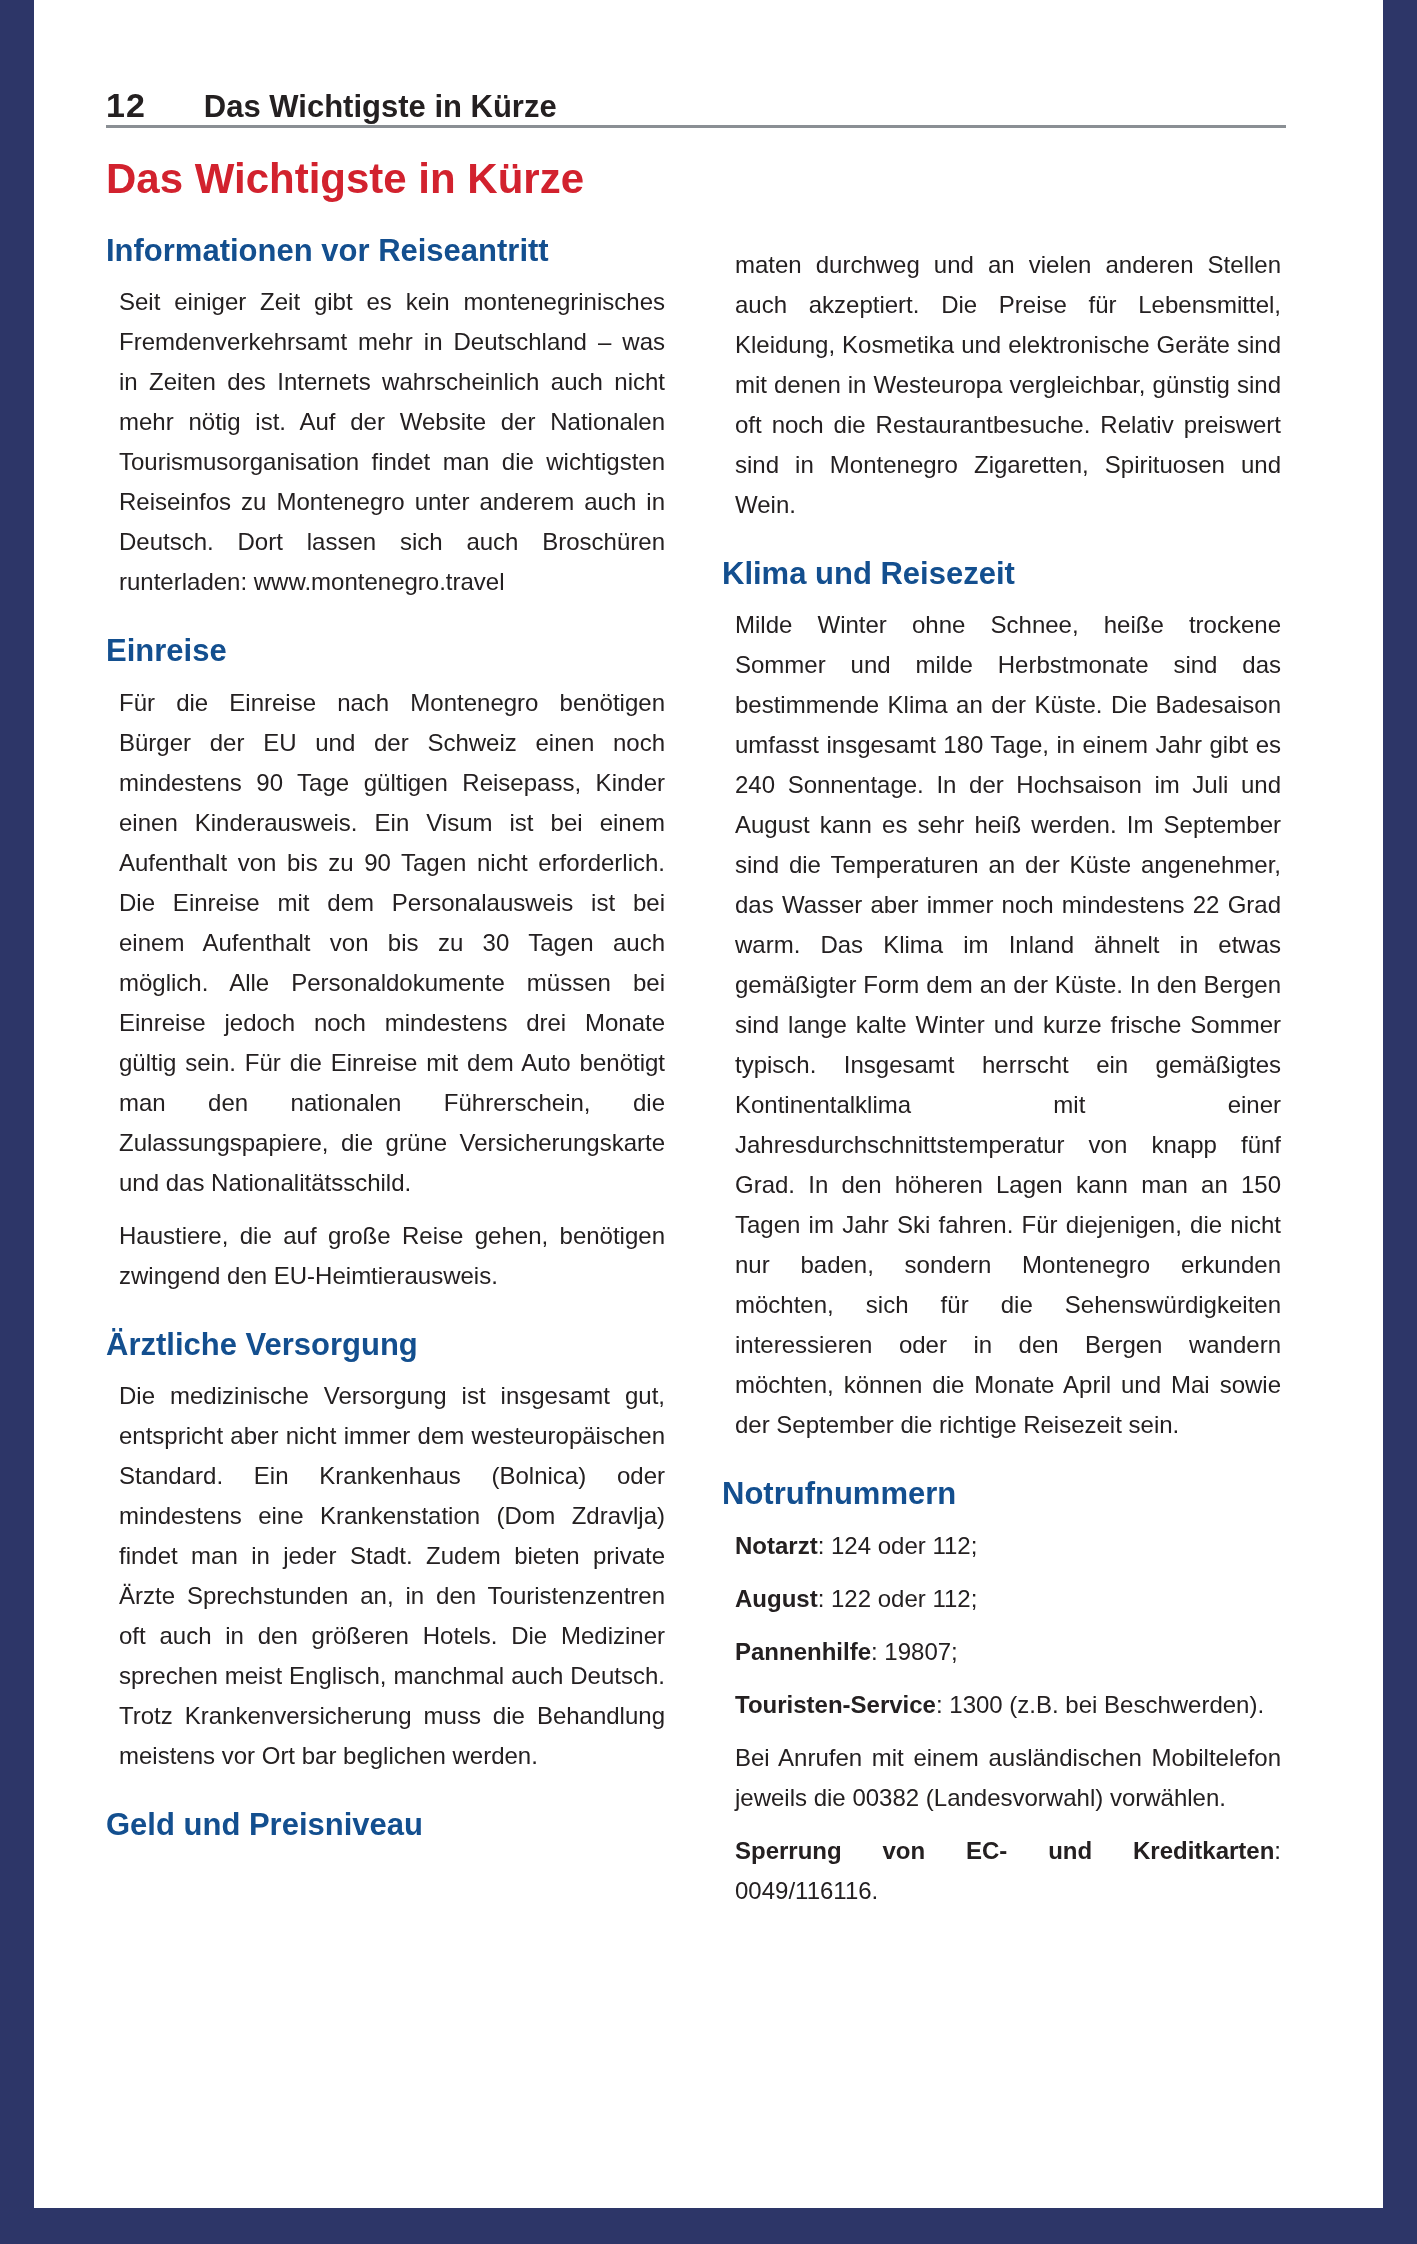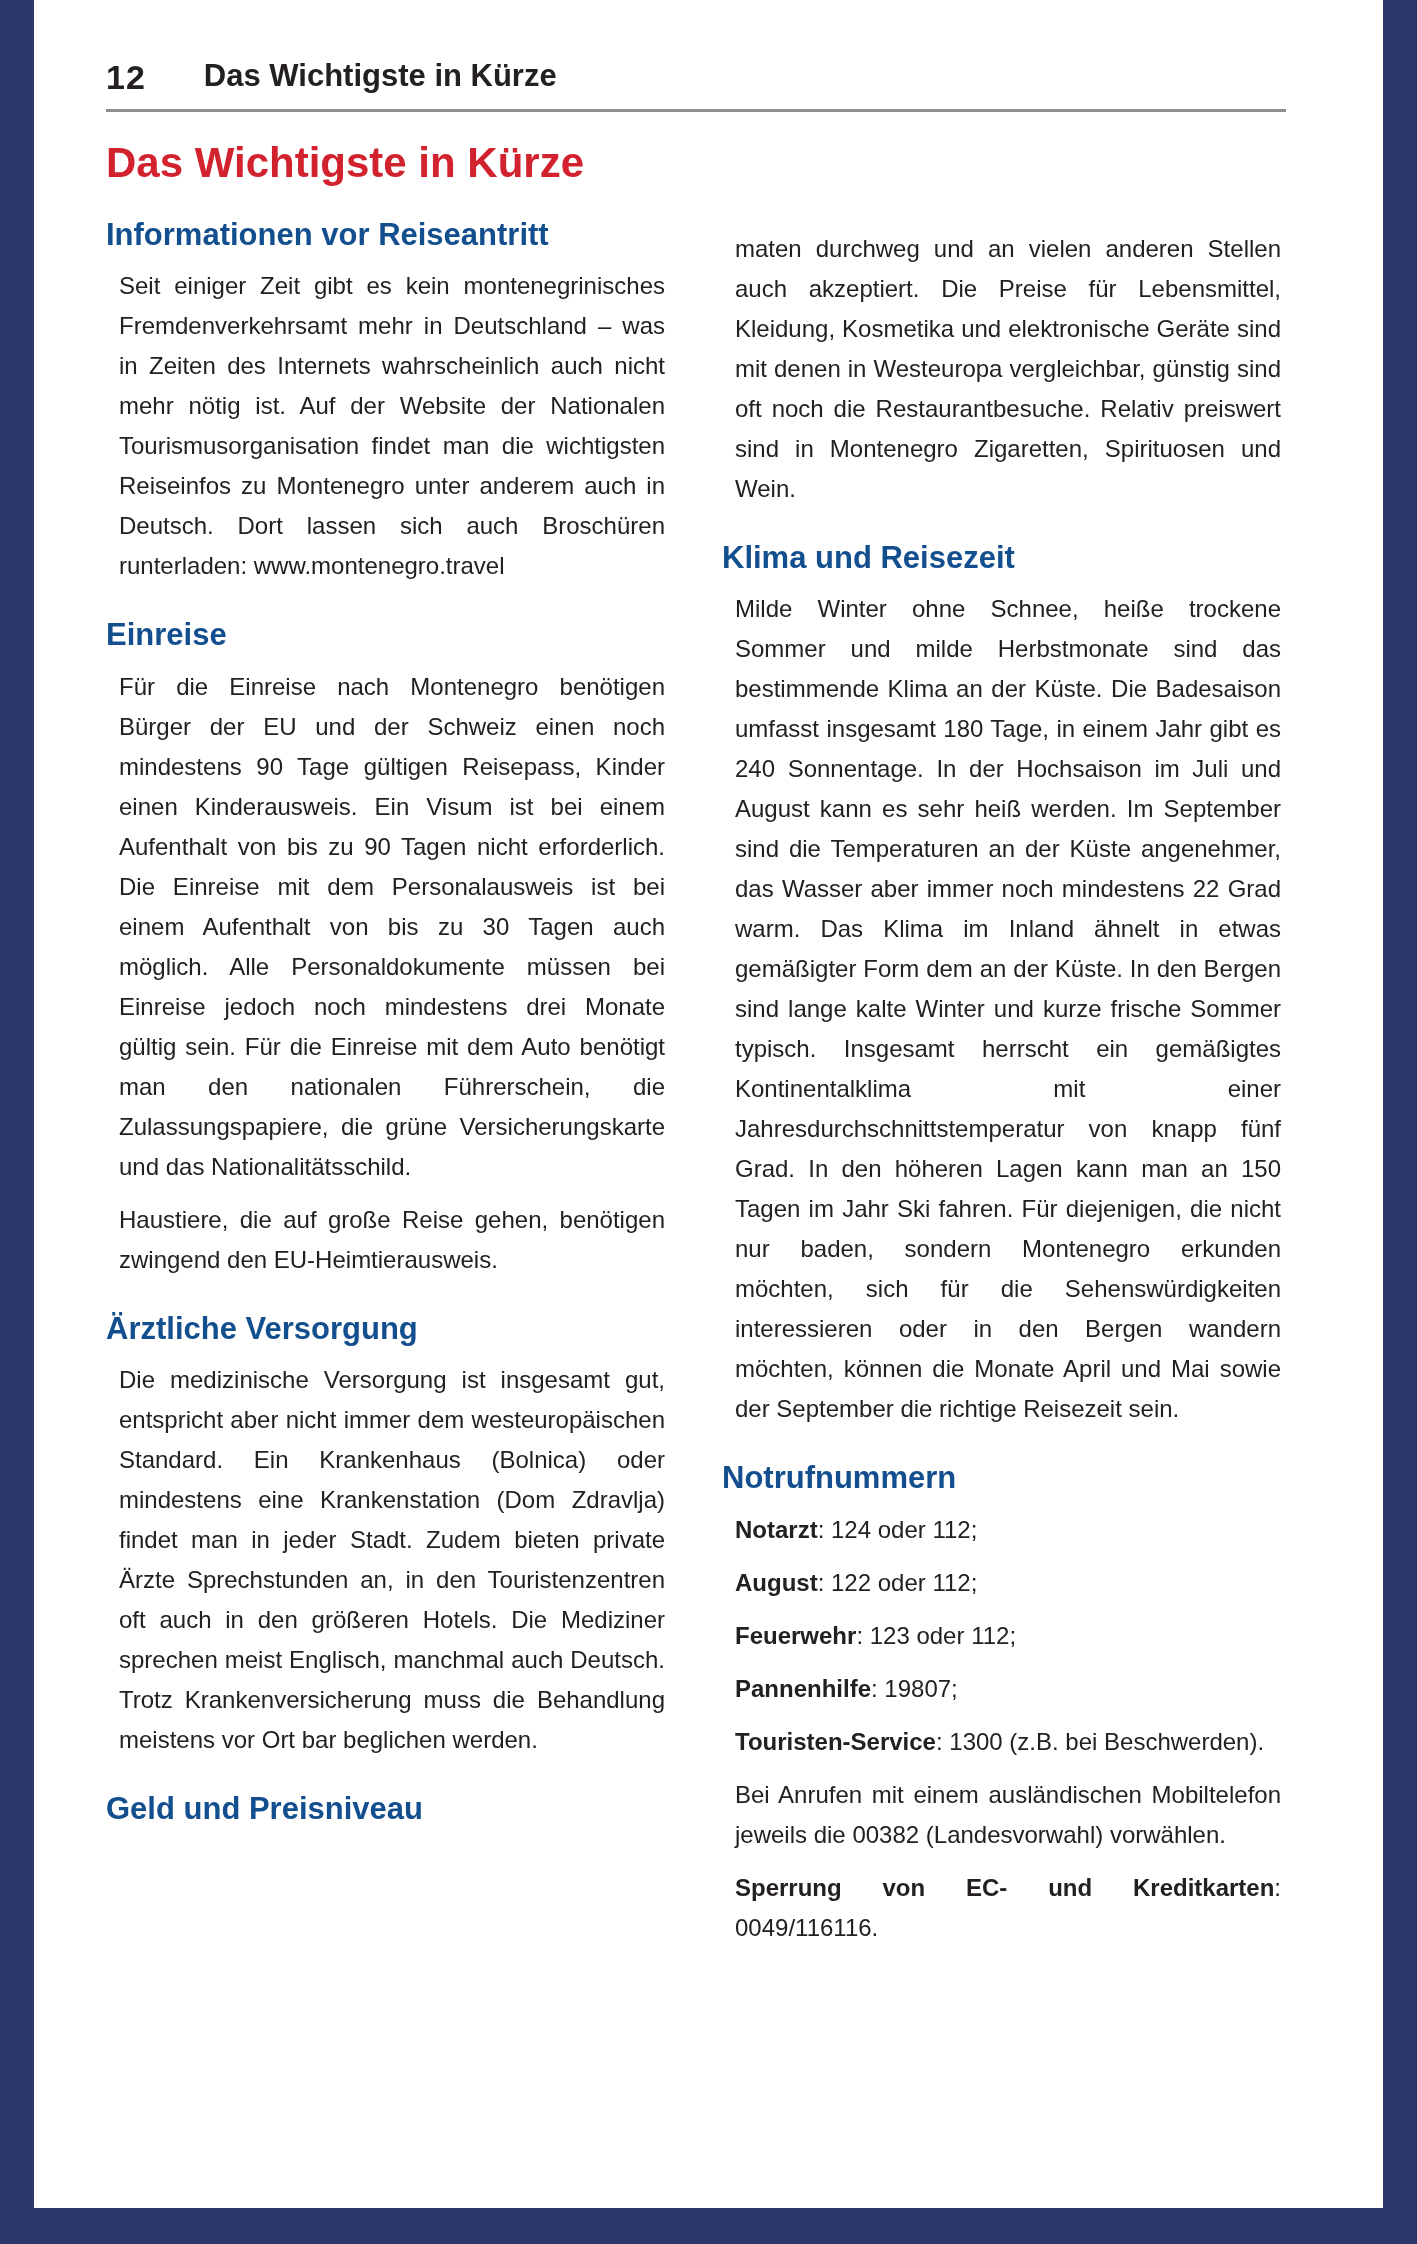--- a/index.html
+++ b/index.html
@@ -19,23 +19,23 @@
 
   .content {
     position: absolute;
     left: 106px;
     top: 58px;
     width: 1180px;
   }
 
   .page-header {
     display: flex;
-    align-items: flex-start;
+    align-items: flex-end;
     border-bottom: 3px solid var(--rule-gray, #8a8f94);
-    padding-bottom: 12px;
+    margin-top: 28px;
   }
   .page-number {
     font-size: 34px;
     font-weight: bold;
     margin-right: 58px;
     letter-spacing: 1px;
   }
   .running-title {
     font-size: 31px;
     font-weight: bold;
@@ -132,21 +132,20 @@
           <p class="body">Milde Winter ohne Schnee, heiße trockene Sommer und milde Herbstmonate sind das bestimmende Klima an der Küste. Die Badesaison umfasst insgesamt 180 Tage, in einem Jahr gibt es 240 Sonnentage. In der Hochsaison im Juli und August kann es sehr heiß werden. Im September sind die Temperaturen an der Küste angenehmer, das Wasser aber immer noch mindestens 22 Grad warm. Das Klima im Inland ähnelt in etwas gemäßigter Form dem an der Küste. In den Bergen sind lange kalte Winter und kurze frische Sommer typisch. Insgesamt herrscht ein gemäßigtes Kontinentalklima mit einer Jahresdurchschnittstemperatur von knapp fünf Grad. In den höheren Lagen kann man an 150 Tagen im Jahr Ski fahren. Für diejenigen, die nicht nur baden, sondern Montenegro erkunden möchten, sich für die Sehenswürdigkeiten interessieren oder in den Bergen wandern möchten, können die Monate April und Mai sowie der September die richtige Reisezeit sein.</p>
         </section>
 
         <section>
           <h2 class="section-heading">Notrufnummern</h2>
 
           <p class="body emg"><strong>Notarzt</strong><span>: 124 oder 112;</span></p>
 
           <p class="body emg"><strong>August</strong><span>: 122 oder 112;</span></p>
 
-          <p class="body emg"><strong>Feuerwehr</strong><span>: 123 oder 112;</span></p>
 
           <p class="body emg"><strong>Pannenhilfe</strong><span>: 19807;</span></p>
 
           <p class="body emg"><strong>Touristen-Service</strong><span>: 1300 (z.B. bei Beschwerden).</span></p>
 
           <p class="body">Bei Anrufen mit einem ausländischen Mobiltelefon jeweils die 00382 (Landesvorwahl) vorwählen.</p>
 
           <p class="body emg"><strong>Sperrung von EC- und Kreditkarten</strong><span>: 0049/116116.</span></p>
 
         </section>

